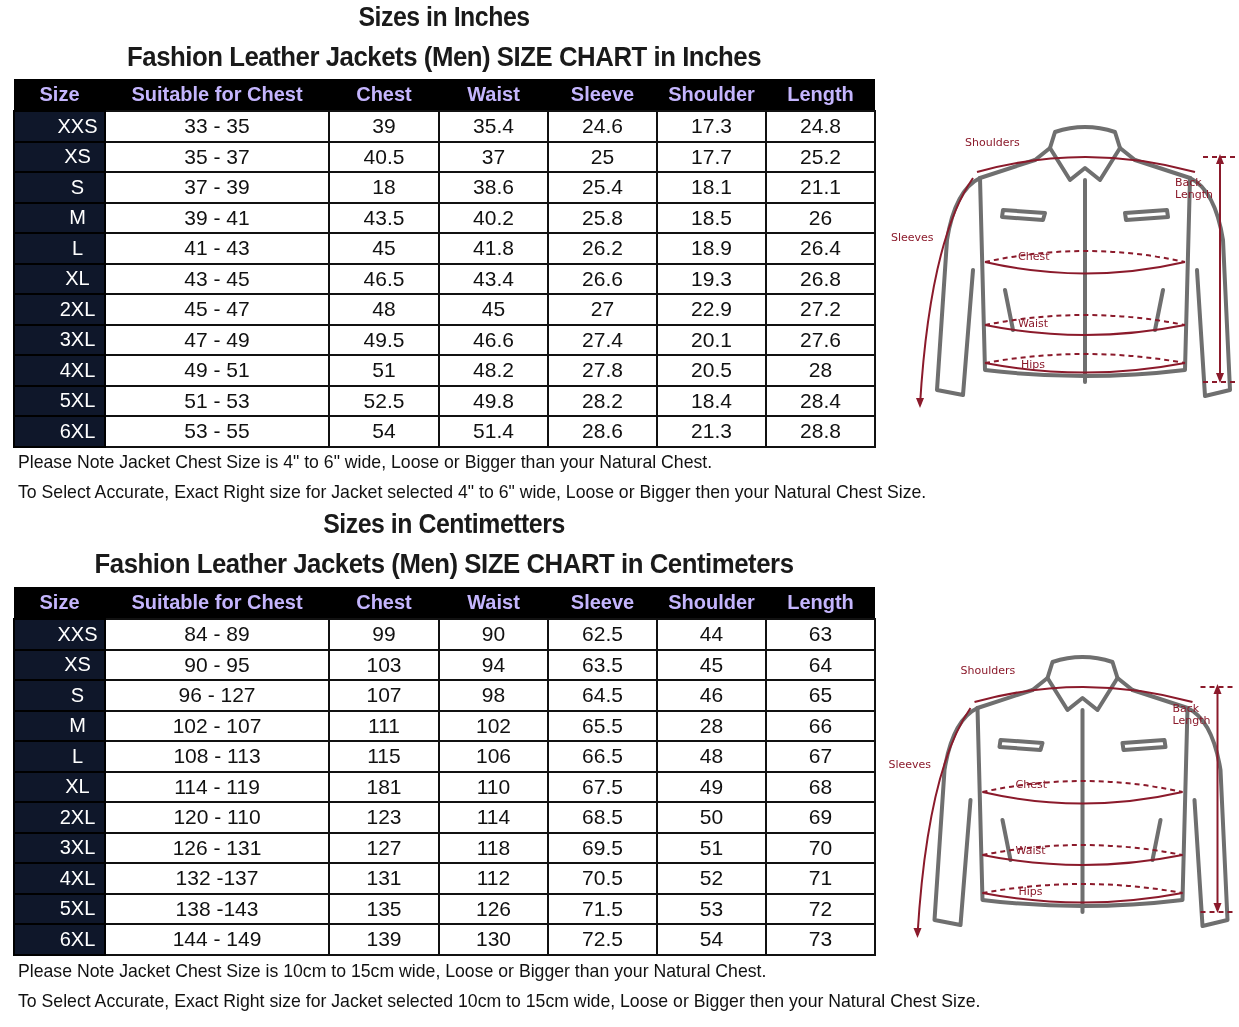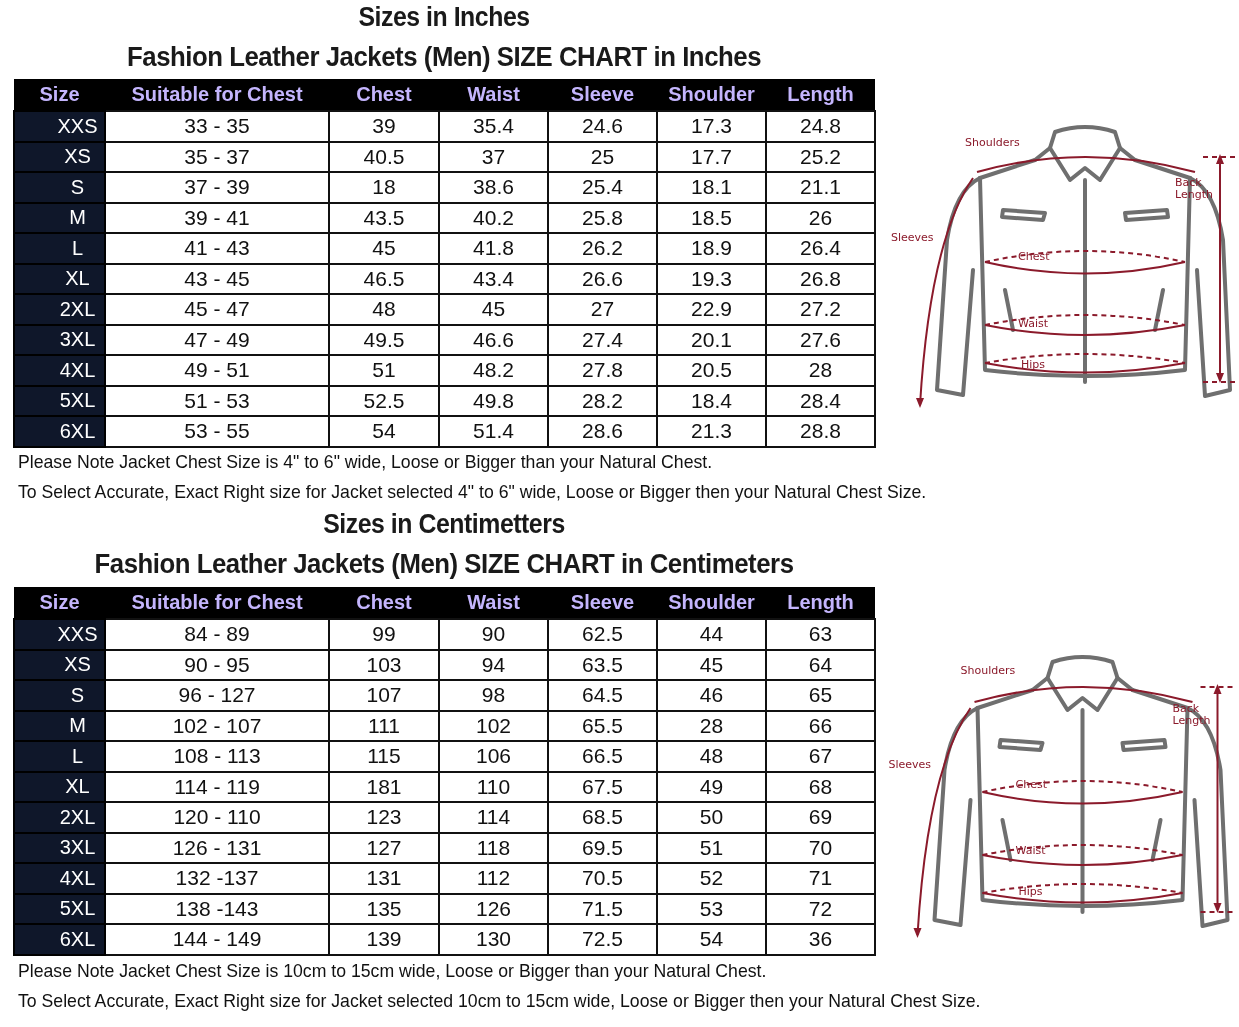--- a/index.html
+++ b/index.html
@@ -287,21 +287,21 @@
         <td>53</td>
         <td>72</td>
       </tr>
       <tr>
         <td class="size-cell">6XL</td>
         <td>144 - 149</td>
         <td>139</td>
         <td>130</td>
         <td>72.5</td>
         <td>54</td>
-        <td>36</td>
+        <td>73</td>
       </tr>
     </tbody>
 </table>
 
 <div class="note" style="top:960px;">Please Note Jacket Chest Size is 10cm to 15cm wide, Loose or Bigger than your Natural Chest.</div>
 <div class="note" style="top:990px;">To Select Accurate, Exact Right size for Jacket selected 10cm to 15cm wide, Loose or Bigger then your Natural Chest Size.</div>
 
 <div class="diagram" style="left:885px; top:120px;">
   <svg width="350" height="295" viewBox="0 0 350 295">
     <g fill="none" stroke="#6f6f6f" stroke-width="4" stroke-linejoin="round" stroke-linecap="round">

